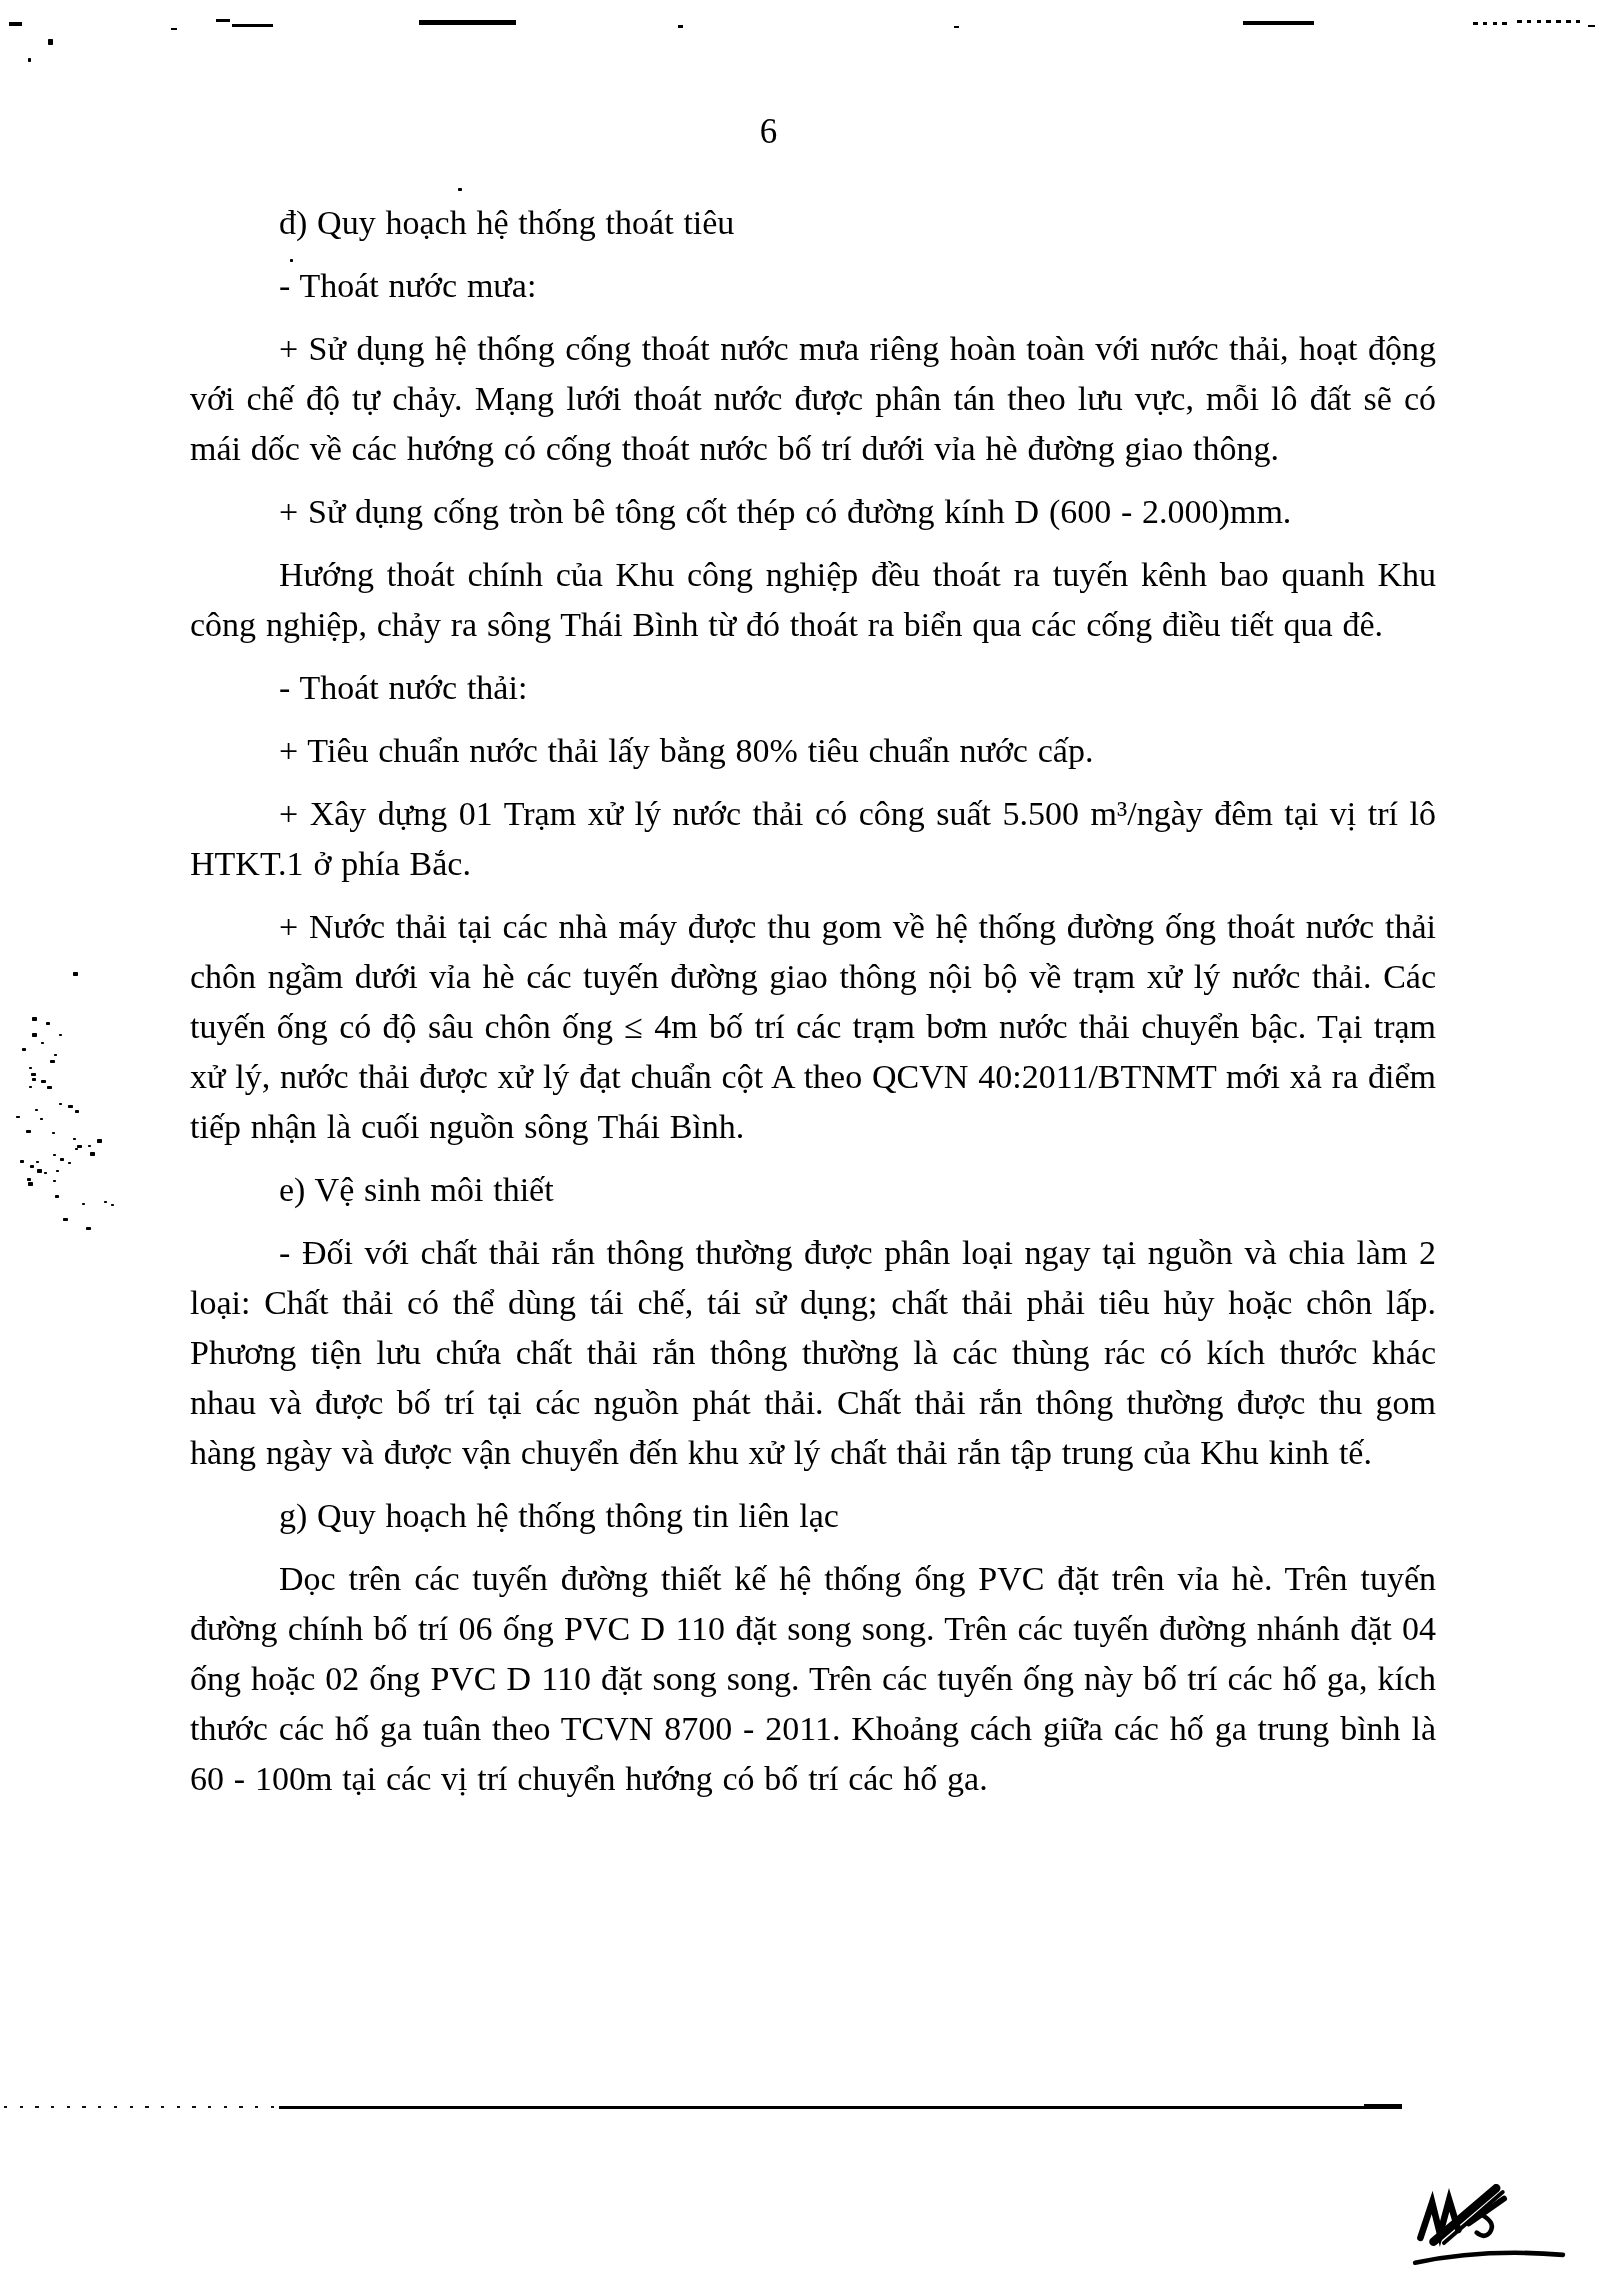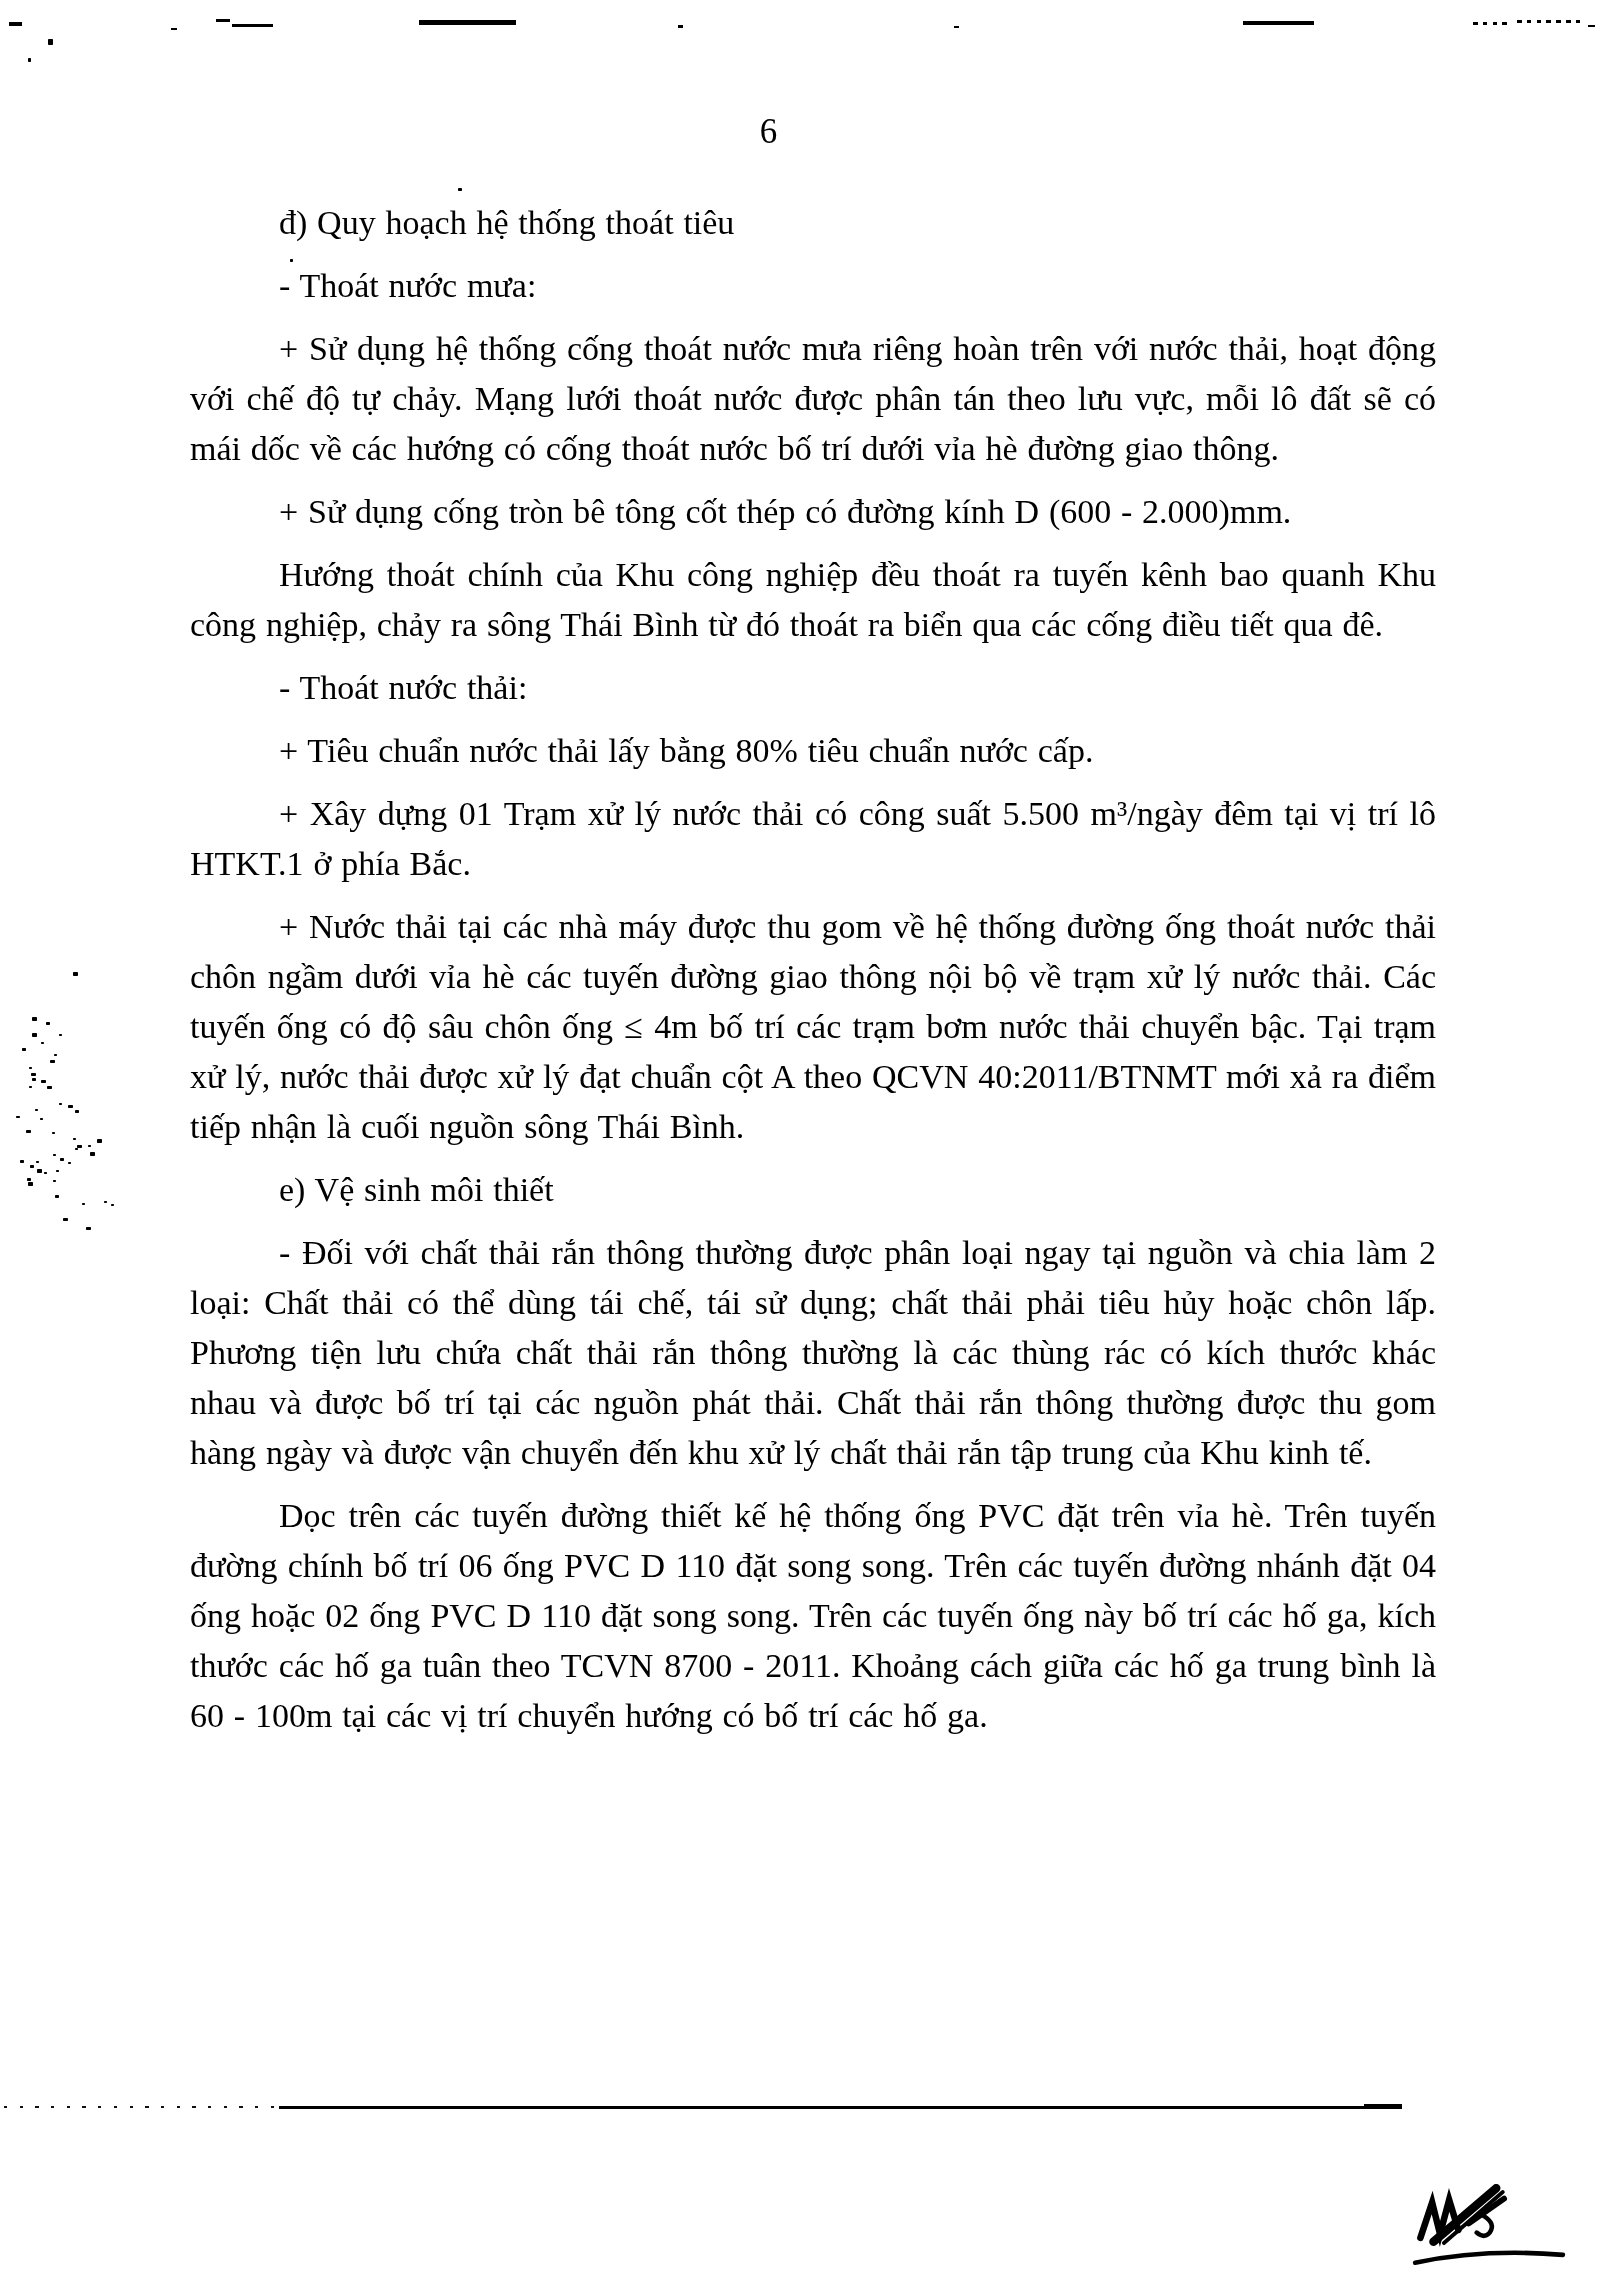--- a/index.html
+++ b/index.html
@@ -84,29 +84,30 @@
 </head>
 <body>
 
 <div class="page">
 
   <div class="page-number">6</div>
 
   <div class="doc-body" id="doc-body">
       <p class="heading">đ) Quy hoạch hệ thống thoát tiêu</p>
       <p class="heading">- Thoát nước mưa:</p>
-      <p class="para">+ Sử dụng hệ thống cống thoát nước mưa riêng hoàn trên với nước thải, hoạt động với chế độ tự chảy. Mạng lưới thoát nước được phân tán theo lưu vực, mỗi lô đất sẽ có mái dốc về các hướng có cống thoát nước bố trí dưới vỉa hè đường giao thông.</p>
+      <p class="para">+ Sử dụng hệ thống cống thoát nước mưa riêng hoàn toàn với nước thải, hoạt động với chế độ tự chảy. Mạng lưới thoát nước được phân tán theo lưu vực, mỗi lô đất sẽ có mái dốc về các hướng có cống thoát nước bố trí dưới vỉa hè đường giao thông.</p>
       <p class="para">+ Sử dụng cống tròn bê tông cốt thép có đường kính D (600 - 2.000)mm.</p>
       <p class="para">Hướng thoát chính của Khu công nghiệp đều thoát ra tuyến kênh bao quanh Khu công nghiệp, chảy ra sông Thái Bình từ đó thoát ra biển qua các cống điều tiết qua đê.</p>
       <p class="heading">- Thoát nước thải:</p>
       <p class="para">+ Tiêu chuẩn nước thải lấy bằng 80% tiêu chuẩn nước cấp.</p>
       <p class="para">+ Xây dựng 01 Trạm xử lý nước thải có công suất 5.500 m³/ngày đêm tại vị trí lô HTKT.1 ở phía Bắc.</p>
       <p class="para">+ Nước thải tại các nhà máy được thu gom về hệ thống đường ống thoát nước thải chôn ngầm dưới vỉa hè các tuyến đường giao thông nội bộ về trạm xử lý nước thải. Các tuyến ống có độ sâu chôn ống ≤ 4m bố trí các trạm bơm nước thải chuyển bậc. Tại trạm xử lý, nước thải được xử lý đạt chuẩn cột A theo QCVN 40:2011/BTNMT mới xả ra điểm tiếp nhận là cuối nguồn sông Thái Bình.</p>
       <p class="heading">e) Vệ sinh môi thiết</p>
       <p class="para">- Đối với chất thải rắn thông thường được phân loại ngay tại nguồn và chia làm 2 loại: Chất thải có thể dùng tái chế, tái sử dụng; chất thải phải tiêu hủy hoặc chôn lấp. Phương tiện lưu chứa chất thải rắn thông thường là các thùng rác có kích thước khác nhau và được bố trí tại các nguồn phát thải. Chất thải rắn thông thường được thu gom hàng ngày và được vận chuyển đến khu xử lý chất thải rắn tập trung của Khu kinh tế.</p>
+      <p class="heading">g) Quy hoạch hệ thống thông tin liên lạc</p>
       <p class="para">Dọc trên các tuyến đường thiết kế hệ thống ống PVC đặt trên vỉa hè. Trên tuyến đường chính bố trí 06 ống PVC D 110 đặt song song. Trên các tuyến đường nhánh đặt 04 ống hoặc 02 ống PVC D 110 đặt song song. Trên các tuyến ống này bố trí các hố ga, kích thước các hố ga tuân theo TCVN 8700 - 2011. Khoảng cách giữa các hố ga trung bình là 60 - 100m tại các vị trí chuyển hướng có bố trí các hố ga.</p>
     </div>
 
   <div class="dash" style="left:9.2px;top:22px;width:13px;height:3.9px;"></div>
   <div class="dash" style="left:171px;top:27.5px;width:5.9px;height:2px;"></div>
   <div class="dash" style="left:216px;top:19px;width:14.4px;height:2.6px;"></div>
   <div class="dash" style="left:232px;top:23.5px;width:41px;height:3.3px;"></div>
   <div class="dash" style="left:419px;top:20px;width:97px;height:4.6px;"></div>
   <div class="dash" style="left:678px;top:25px;width:5.2px;height:2.6px;"></div>
   <div class="dash" style="left:954px;top:26px;width:4.6px;height:2px;"></div>

